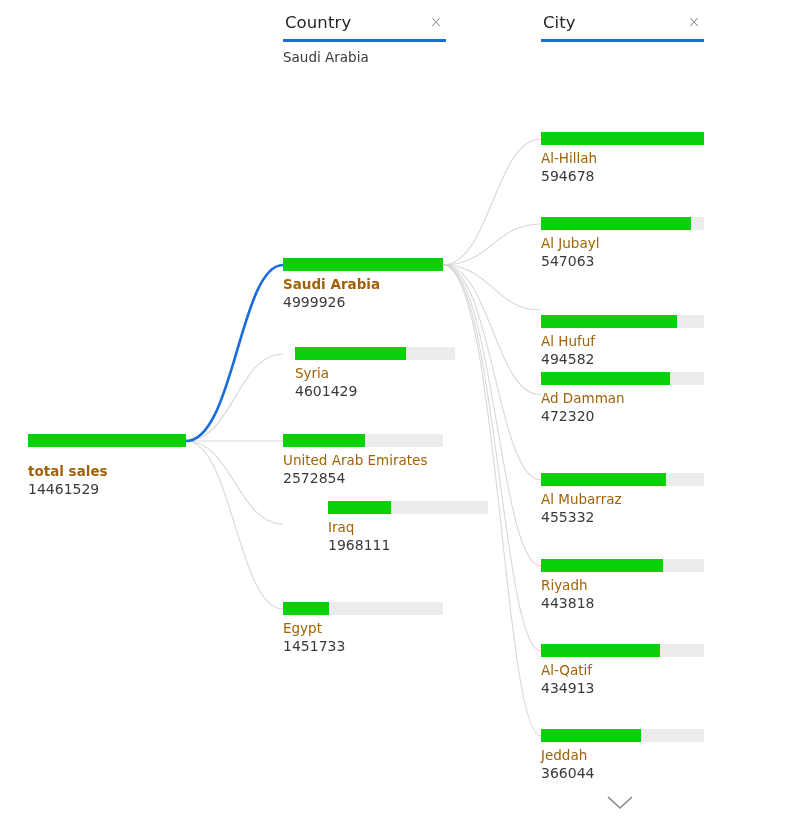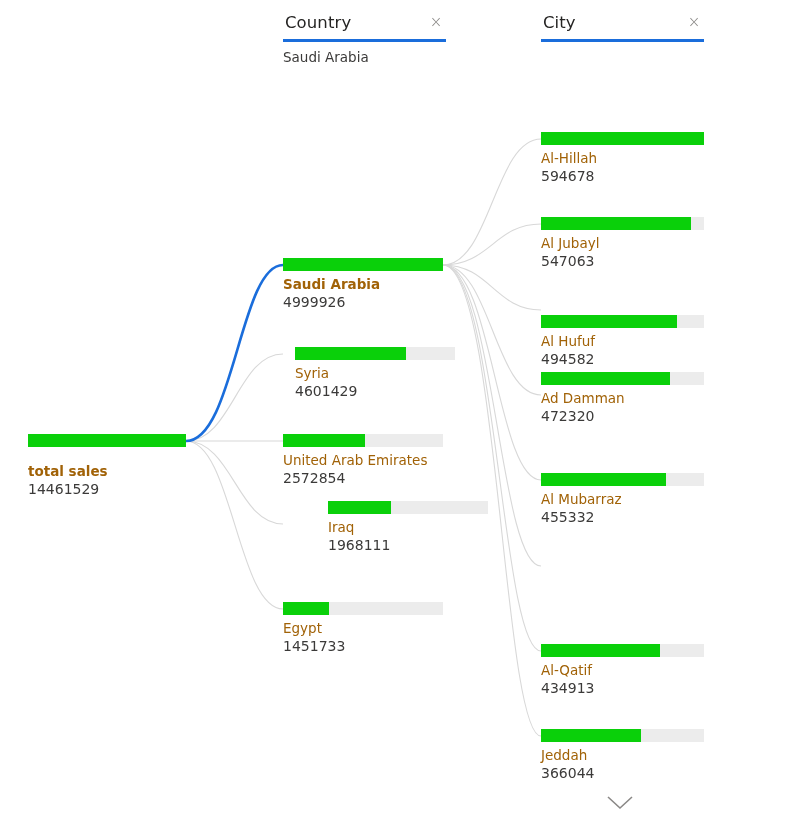--- a/index.html
+++ b/index.html
@@ -257,20 +257,27 @@
   </div>
 
   <div class="node" style="left:541px; top:473px; width:163px;">
     <div class="bar-track" style="background: rgb(236, 236, 236);">
       <div class="bar-fill" style="width: 76.6%; background: rgb(10, 208, 10);"></div>
     </div>
     <div class="node-label">Al Mubarraz</div>
     <div class="node-value">455332</div>
   </div>
 
+  <div class="node" style="left:541px; top:559px; width:163px;">
+    <div class="bar-track" style="background: rgb(236, 236, 236);">
+      <div class="bar-fill" style="width: 74.6%; background: rgb(10, 208, 10);"></div>
+    </div>
+    <div class="node-label">Riyadh</div>
+    <div class="node-value">443818</div>
+  </div>
 
   <div class="node" style="left:541px; top:644px; width:163px;">
     <div class="bar-track" style="background: rgb(236, 236, 236);">
       <div class="bar-fill" style="width: 73.1%; background: rgb(10, 208, 10);"></div>
     </div>
     <div class="node-label">Al-Qatif</div>
     <div class="node-value">434913</div>
   </div>
 
   <div class="node" style="left:541px; top:729px; width:163px;">

